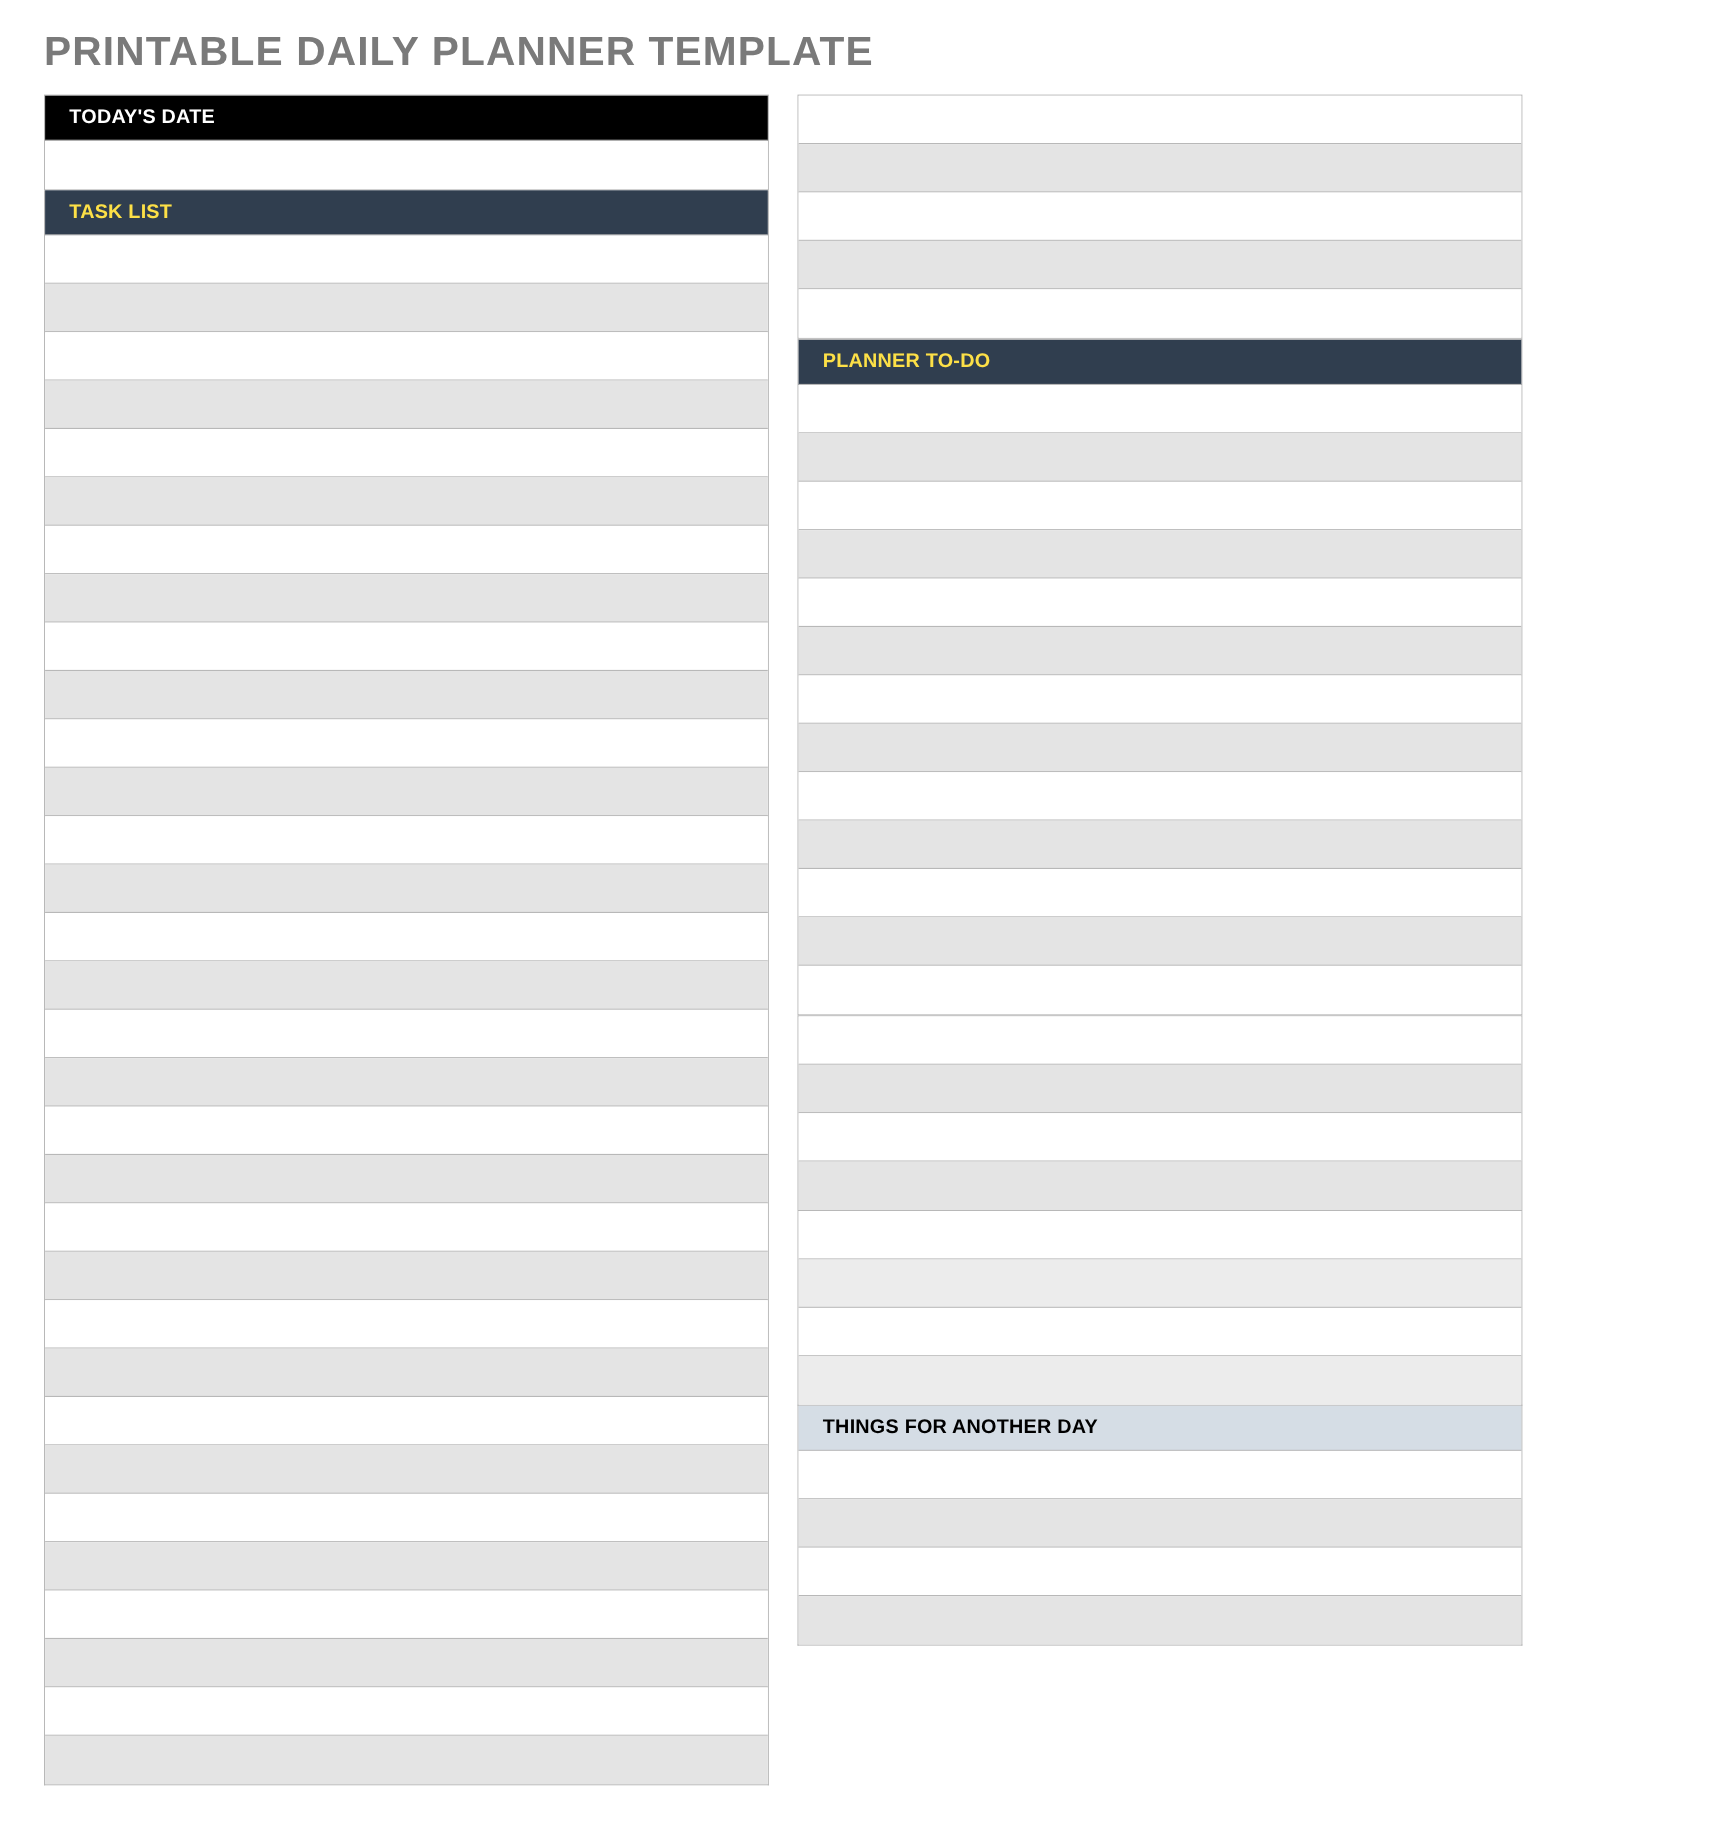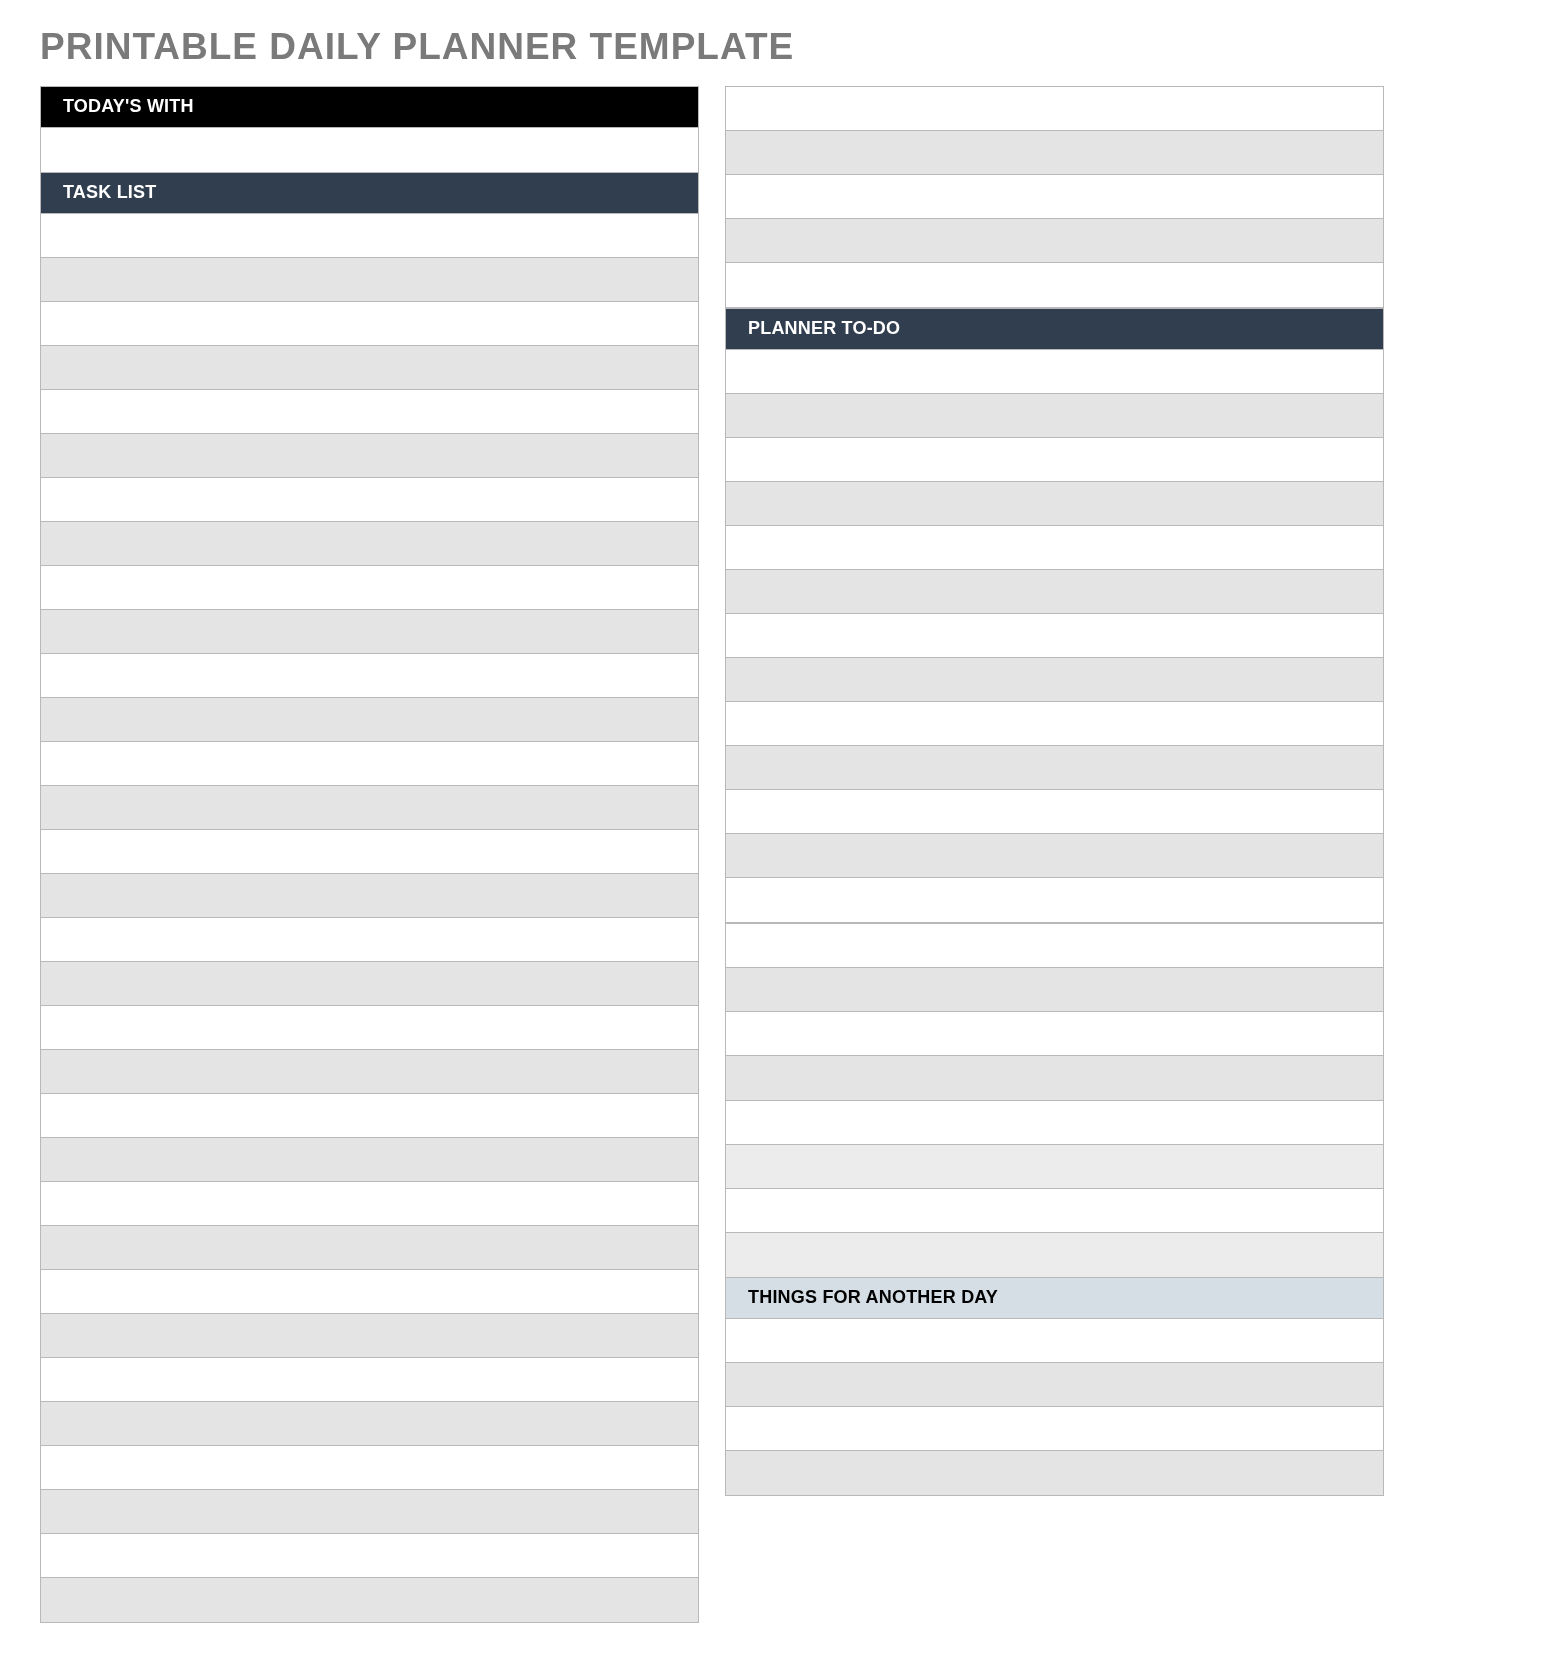--- a/index.html
+++ b/index.html
@@ -37,21 +37,21 @@
   .gap-block { margin-top: 20px; }
 
   .hdr {
     font-weight: 700;
     font-size: 18px;
     padding: 9px 18px 10px 22px;
     border-bottom: 1px solid #b8b8b8;
     letter-spacing: 0.2px;
   }
   .hdr.black { background:#000000; color:#ffffff; }
-  .hdr.navy  { background:#303e4f; color:#ffffff; }
+  .hdr.navy  { background:#303e4f; color:#fde047; }
   .hdr.blue  { background:#d5dde5; color:#000000; }
 
   .row {
     height: 44px;
     border-bottom: 1px solid #b8b8b8;
     padding: 0 18px;
   }
   .row:last-child { border-bottom: none; }
   .row.white { background:#ffffff; }
   .row.grey  { background:#e4e4e4; }
@@ -70,21 +70,21 @@
 <body>
 
 <div class="page">
   <h1 class="page-title">PRINTABLE DAILY PLANNER TEMPLATE</h1>
 
   <div class="columns">
 
     <div class="col">
 
       <div class="block">
-        <div class="hdr black">TODAY'S WITH</div>
+        <div class="hdr black">TODAY'S DATE</div>
         <div class="row white">
           <input type="text" value="" style="">
         </div>
       </div>
 
       <div class="block" style="border-top:none;">
         <div class="hdr navy">TASK LIST</div>
         <div id="task-list-rows">
             <div class="row white"><input type="text" style=""></div>
             <div class="row grey"><input type="text" style=""></div>

